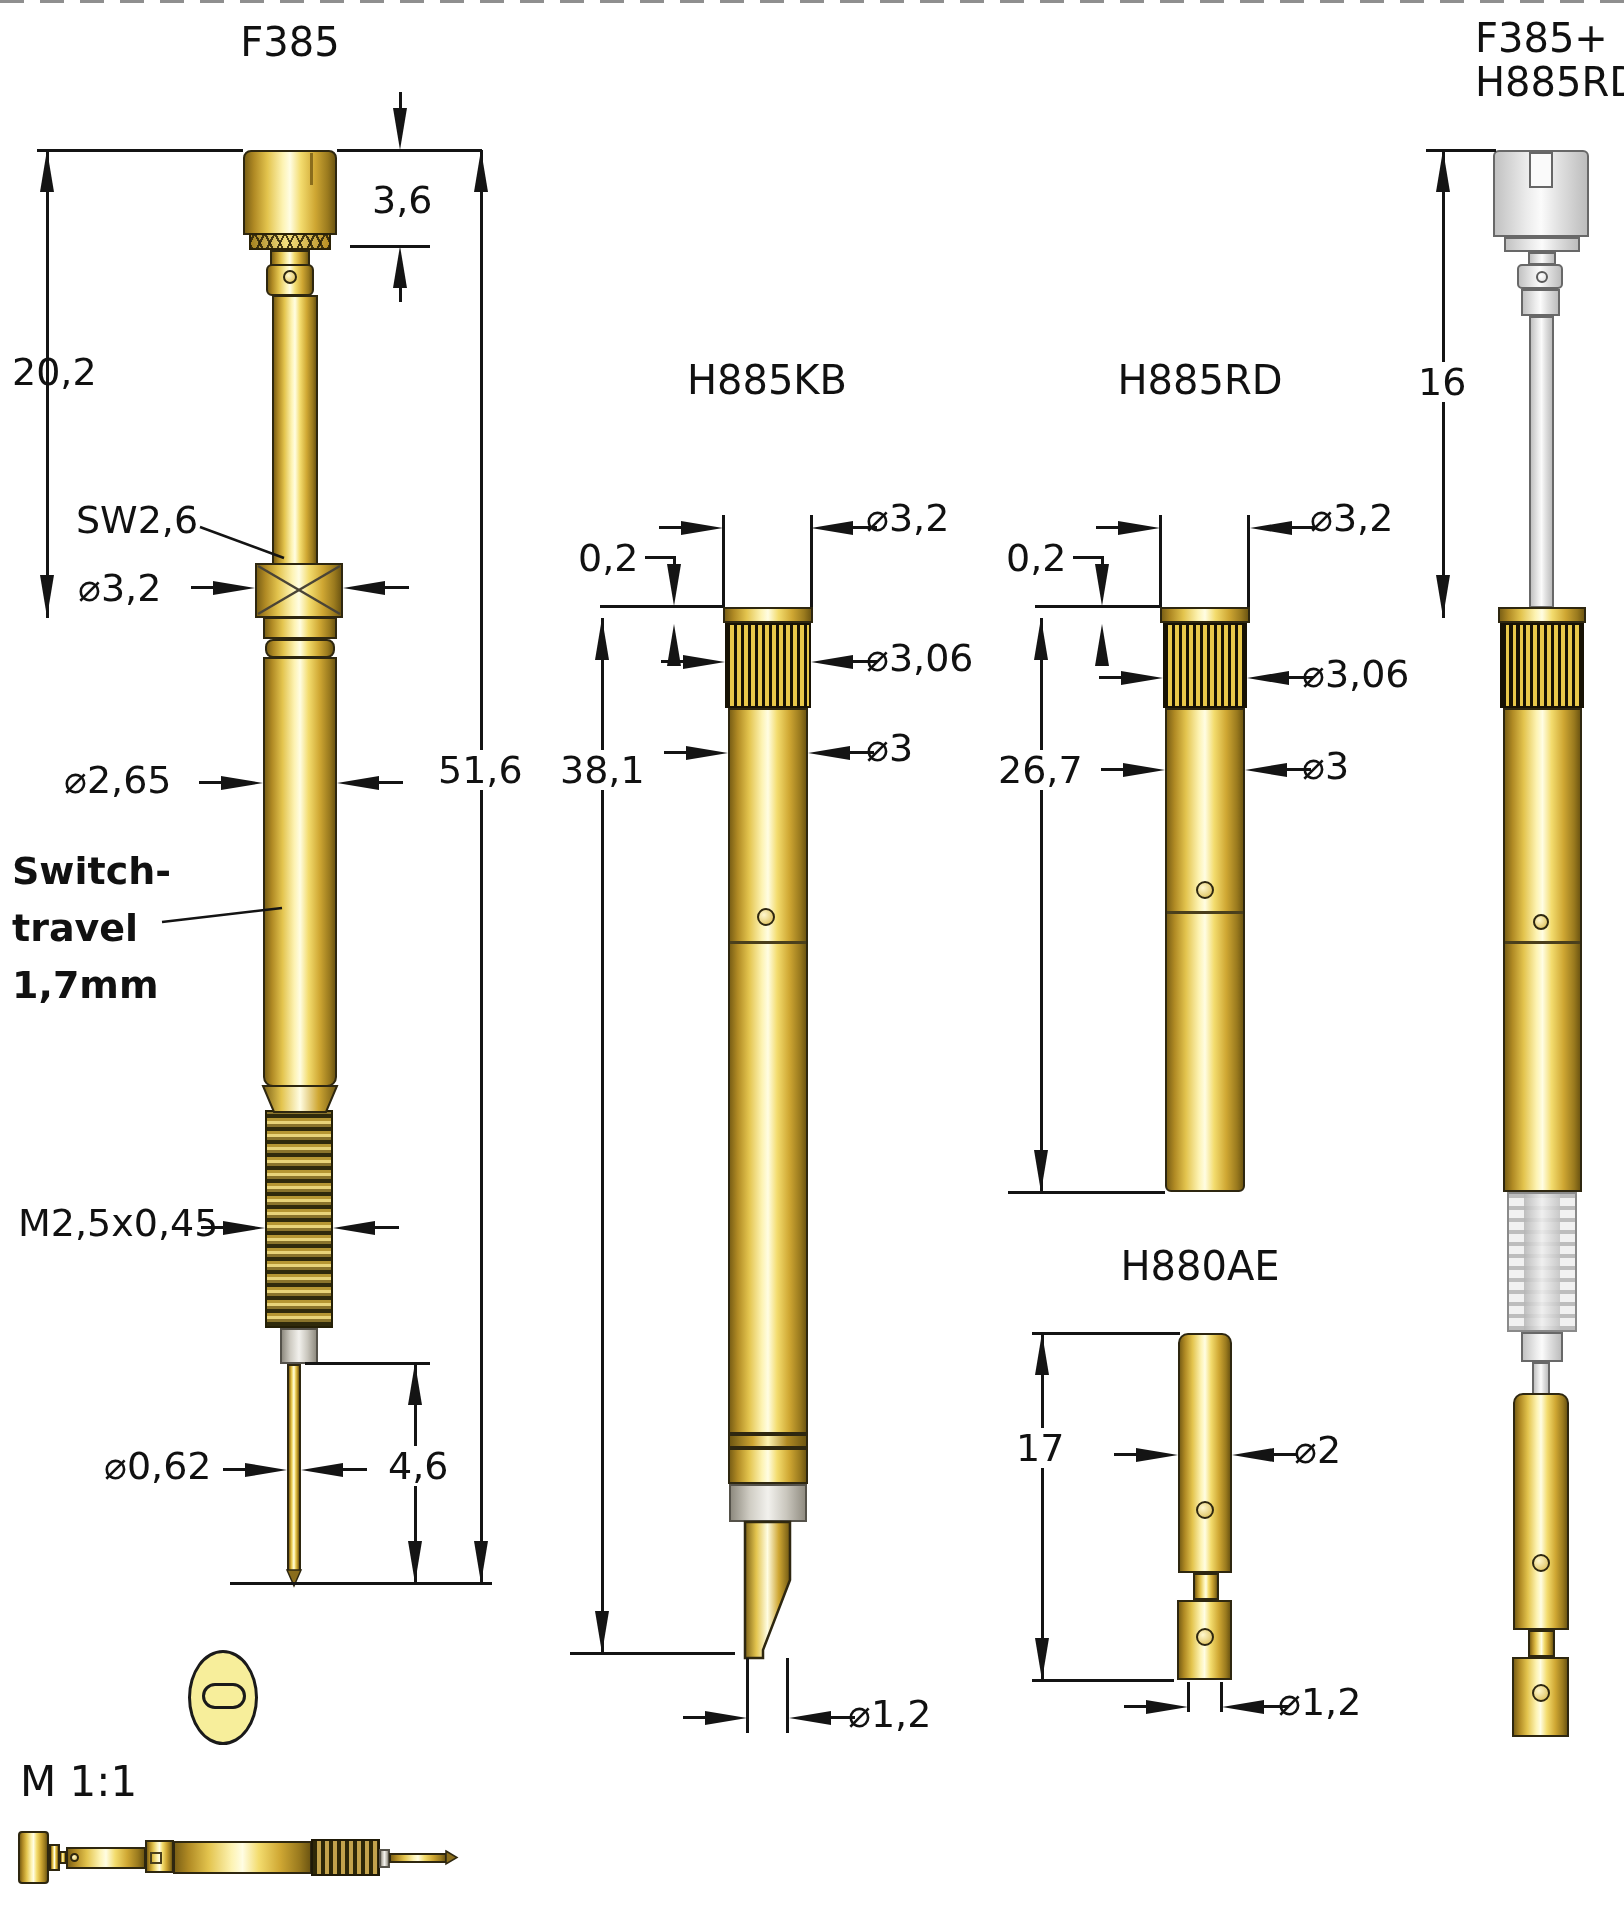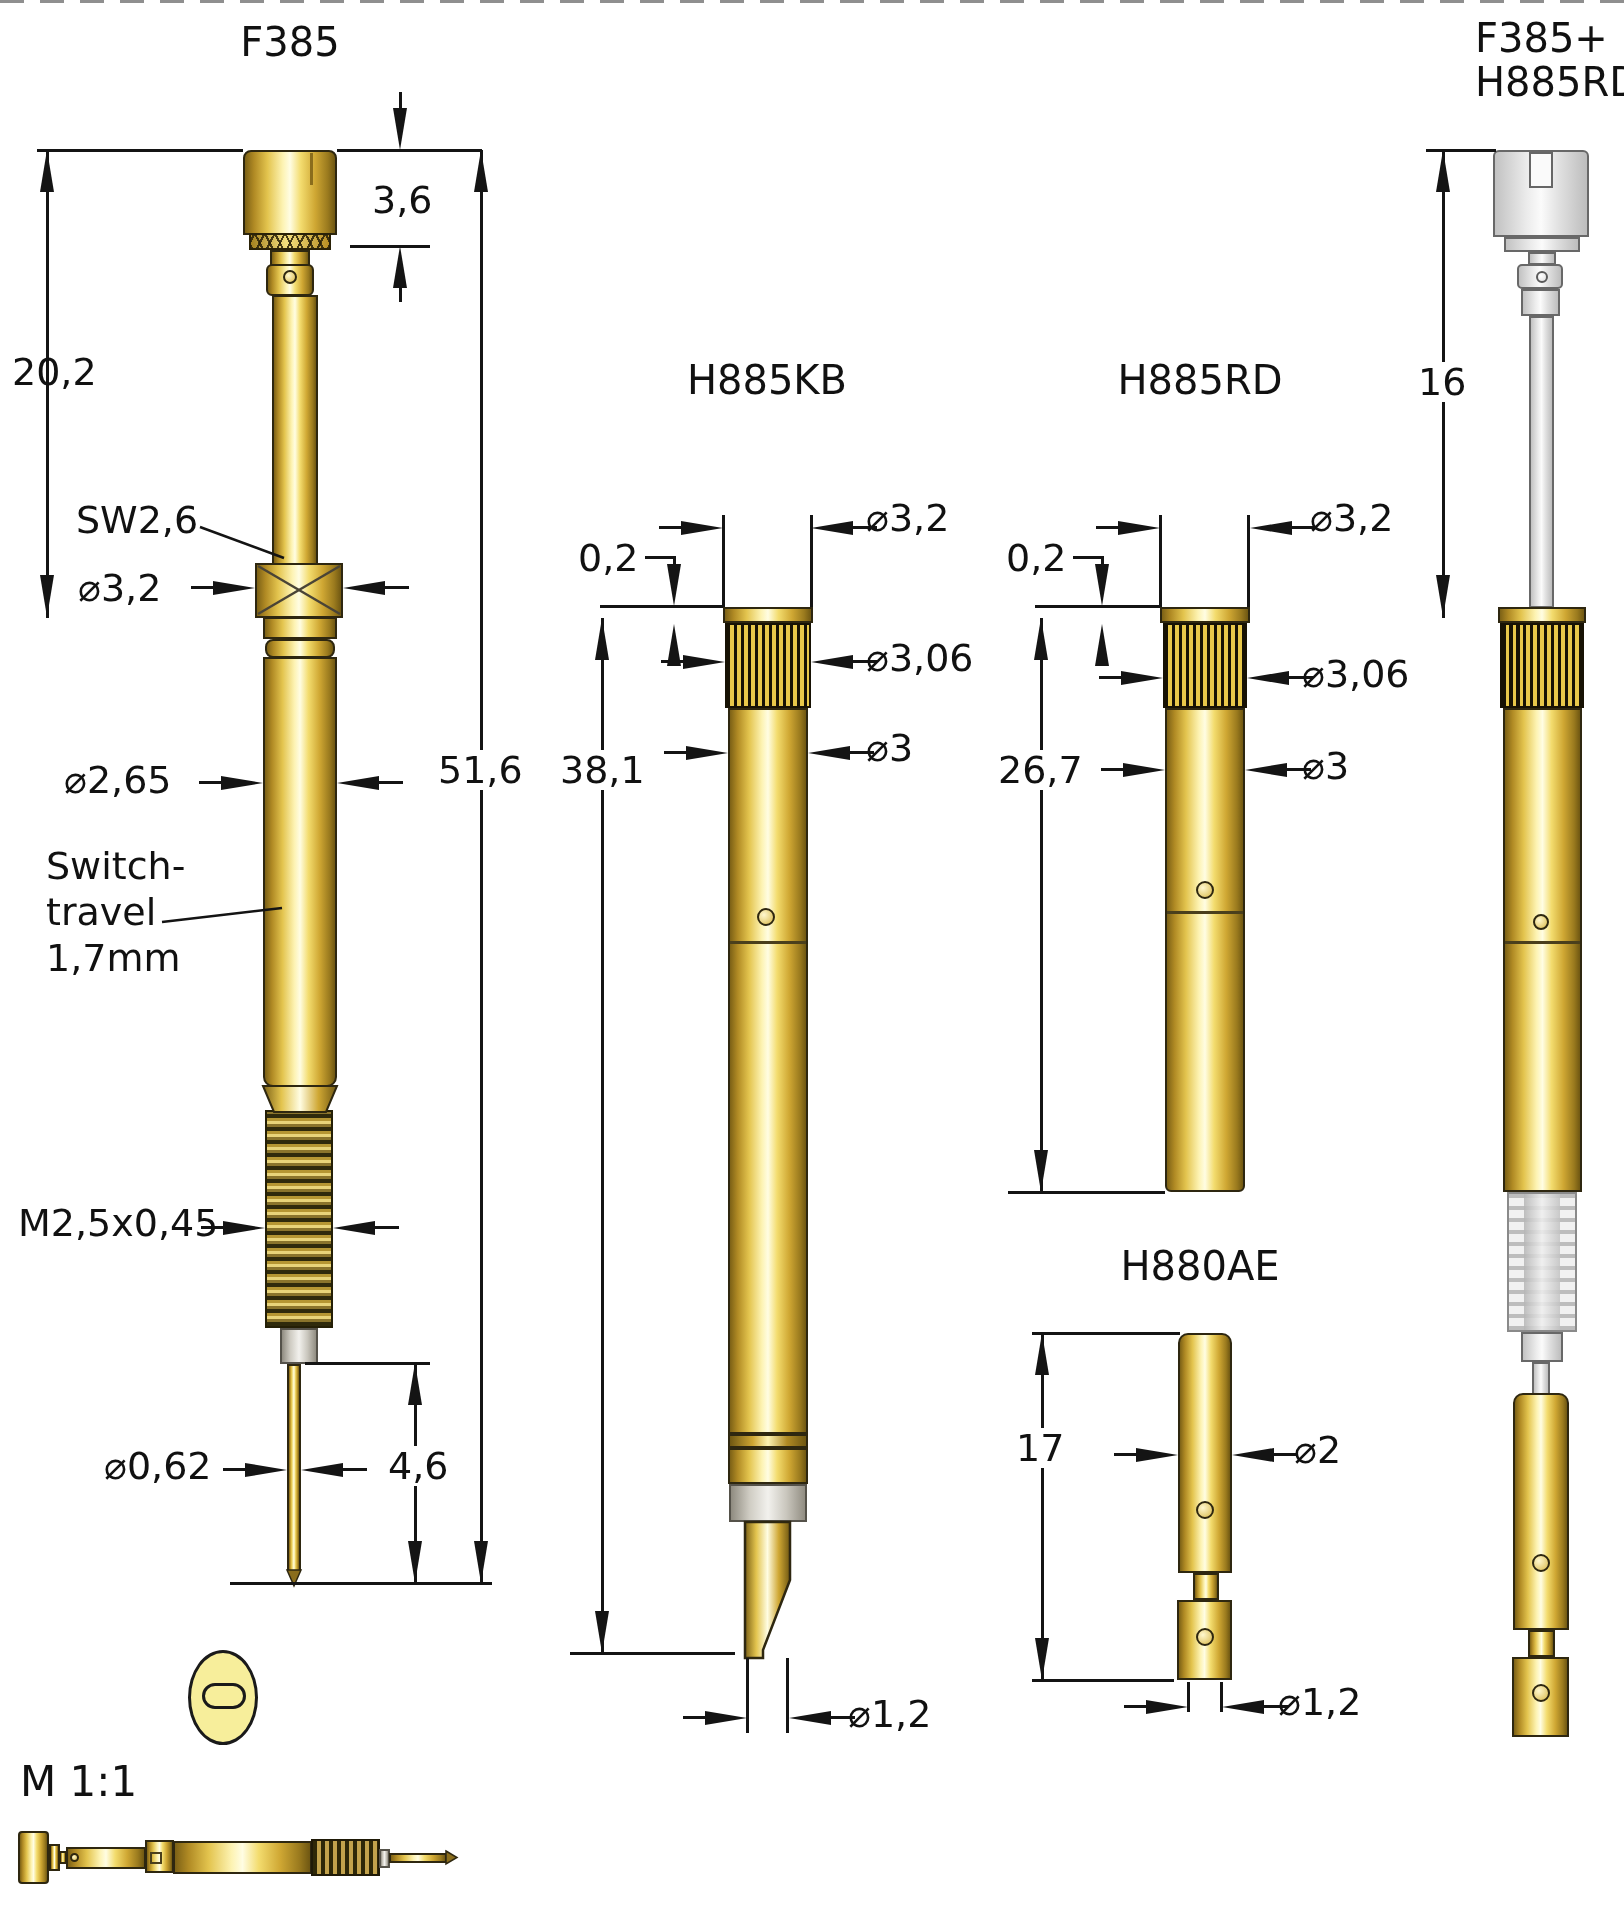--- a/index.html
+++ b/index.html
@@ -85,21 +85,21 @@
   <div class="arr" style="left:213px;top:581px;"></div>
   <div class="arl" style="left:343px;top:581px;"></div>
   <div class="hl" style="left:385px;top:586px;width:24px;"></div>
 
   <div class="t" style="left:64px;top:760px;">⌀2,65</div>
   <div class="hl" style="left:199px;top:781px;width:24px;"></div>
   <div class="arr" style="left:221px;top:776px;"></div>
   <div class="arl" style="left:337px;top:776px;"></div>
   <div class="hl" style="left:379px;top:781px;width:24px;"></div>
 
-  <div class="t" style="left:46px;top:843px;line-height:46px;">Switch-
+  <div class="t" style="left:12px;top:843px;line-height:57px;font-weight:bold;">Switch-
 travel
 1,7mm</div>
 
   <div class="t" style="left:18px;top:1203px;">M2,5x0,45</div>
   <div class="hl" style="left:201px;top:1226px;width:24px;"></div>
   <div class="arr" style="left:223px;top:1221px;"></div>
   <div class="arl" style="left:333px;top:1221px;"></div>
   <div class="hl" style="left:375px;top:1226px;width:24px;"></div>
 
   <div class="t" style="left:104px;top:1446px;">⌀0,62</div>

